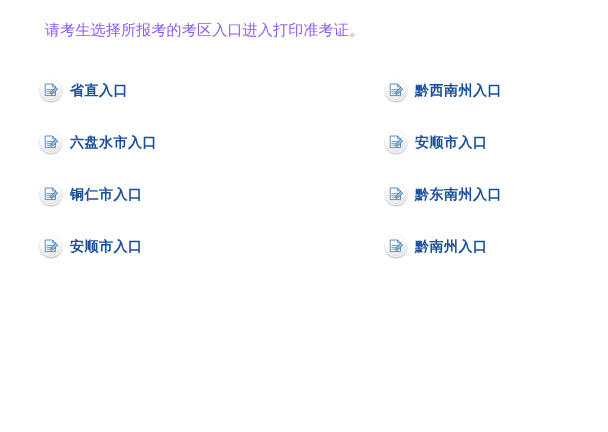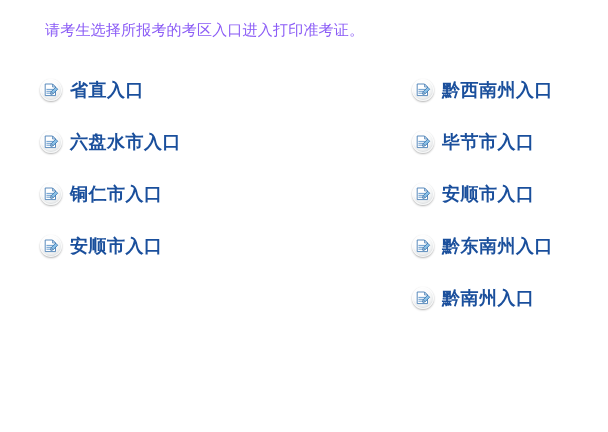--- a/index.html
+++ b/index.html
@@ -33,21 +33,21 @@
     position: absolute;
     left: 0;
     top: 64px;
     width: 608px;
   }
   .entry-col {
     position: absolute;
     top: 0;
   }
   .entry-col.left  { left: 40px; }
-  .entry-col.right { left: 412px; font-family: Liberation Serif, serif; }
+  .entry-col.right { left: 385px; }
 
   .entry-row {
     height: 52px;
     display: flex;
     align-items: center;
     white-space: nowrap;
   }
 
   
   .doc-icon {
@@ -68,21 +68,21 @@
     position: absolute;
     left: 3px;
     top: 3px;
     width: 16px;
     height: 16px;
     display: block;
   }
 
   .entry-label {
     margin-left: 8px;
-    font-size: 18px;
+    font-size: 14px;
     font-weight: bold;
     color: #1a4f9c;
     letter-spacing: 0.5px;
     line-height: 20px;
     cursor: pointer;
   }
 </style>
 </head>
 <body>
 
@@ -176,36 +176,20 @@
             <line x1="3.8" y1="9.3" x2="10.6" y2="9.3"></line>
             <line x1="3.8" y1="11.2" x2="8.6" y2="11.2"></line>
           </g>
           <path d="M8.3 9.6 l4.4 -4.4 l2.0 2.0 l-4.4 4.4 l-2.4 0.6 z" fill="#8cc2e8" stroke="#2f6da8" stroke-width="0.8"></path>
           <path d="M8.3 9.6 l-0.5 2.6 l2.4 -0.6 z" fill="#f2f6fa" stroke="#2f6da8" stroke-width="0.7"></path>
         </svg>
       </span>
       <span class="entry-label">黔西南州入口</span>
     </div>
 
-    <div class="entry-row">
-      <span class="doc-icon">
-        <svg viewBox="0 0 16 16">
-          <path d="M2.2 2.0 h7.3 l3.0 3.0 v8.6 h-10.3 z" fill="#ffffff" stroke="#4a7fb5" stroke-width="0.9"></path>
-          <path d="M9.5 2.0 l3.0 3.0 h-3.0 z" fill="#cfe2f3" stroke="#4a7fb5" stroke-width="0.7"></path>
-          <g stroke="#5b93c9" stroke-width="0.9" stroke-linecap="round">
-            <line x1="3.8" y1="7.4" x2="10.6" y2="7.4"></line>
-            <line x1="3.8" y1="9.3" x2="10.6" y2="9.3"></line>
-            <line x1="3.8" y1="11.2" x2="8.6" y2="11.2"></line>
-          </g>
-          <path d="M8.3 9.6 l4.4 -4.4 l2.0 2.0 l-4.4 4.4 l-2.4 0.6 z" fill="#8cc2e8" stroke="#2f6da8" stroke-width="0.8"></path>
-          <path d="M8.3 9.6 l-0.5 2.6 l2.4 -0.6 z" fill="#f2f6fa" stroke="#2f6da8" stroke-width="0.7"></path>
-        </svg>
-      </span>
-      <span class="entry-label">毕节市入口</span>
-    </div>
 
     <div class="entry-row">
       <span class="doc-icon">
         <svg viewBox="0 0 16 16">
           <path d="M2.2 2.0 h7.3 l3.0 3.0 v8.6 h-10.3 z" fill="#ffffff" stroke="#4a7fb5" stroke-width="0.9"></path>
           <path d="M9.5 2.0 l3.0 3.0 h-3.0 z" fill="#cfe2f3" stroke="#4a7fb5" stroke-width="0.7"></path>
           <g stroke="#5b93c9" stroke-width="0.9" stroke-linecap="round">
             <line x1="3.8" y1="7.4" x2="10.6" y2="7.4"></line>
             <line x1="3.8" y1="9.3" x2="10.6" y2="9.3"></line>
             <line x1="3.8" y1="11.2" x2="8.6" y2="11.2"></line>

